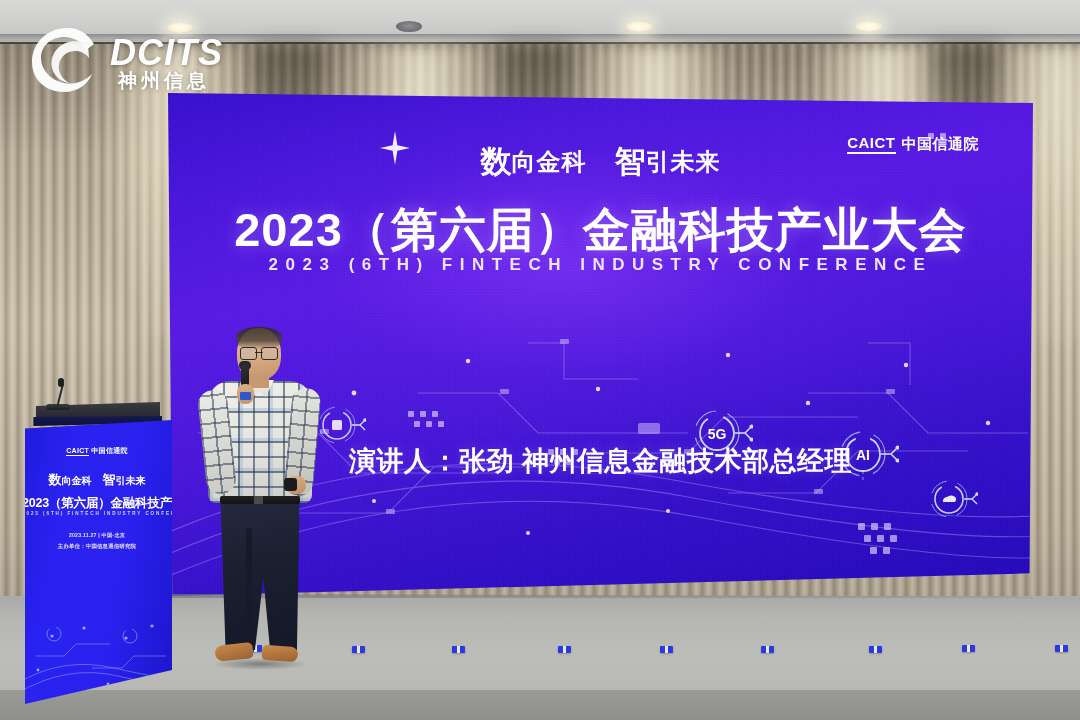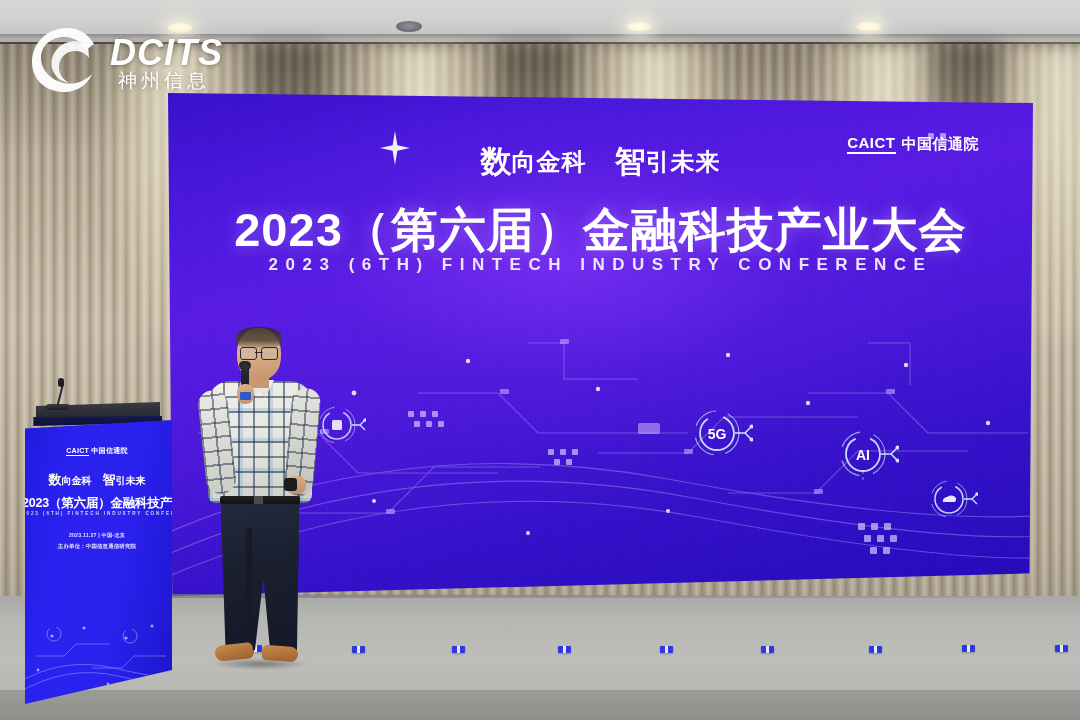--- a/index.html
+++ b/index.html
@@ -192,21 +192,21 @@
     background:linear-gradient(170deg,#c98a4c,#9a6130);transform:rotate(-6deg);}
   .p-shoeR{position:absolute;left:66px;top:318px;width:36px;height:15px;border-radius:6px 9px 9px 5px;
     background:linear-gradient(170deg,#c98a4c,#9a6130);transform:rotate(4deg);}
   .p-shadow{position:absolute;left:16px;top:330px;width:96px;height:12px;border-radius:50%;
     background:radial-gradient(ellipse,rgba(40,40,45,.42),rgba(40,40,45,0) 72%);}
 
   
   .wm{position:absolute;left:24px;top:16px;width:215px;height:78px;color:#fff;}
   .wm-text{position:absolute;left:86px;top:16px;font-size:36px;font-weight:bold;letter-spacing:1px;
     font-style:italic;text-shadow:0 1px 4px rgba(0,0,0,.35);}
-  .wm-cn{position:absolute;left:94px;top:52px;font-size:19px;font-weight:normal;letter-spacing:4px;
+  .wm-cn{position:absolute;left:94px;top:52px;font-size:19px;font-weight:bold;letter-spacing:4px;
     text-shadow:0 1px 4px rgba(0,0,0,.35);}
   .wm-logo{position:absolute;left:4px;top:8px;}
 </style>
 </head>
 <body>
 
 <div id="scene">
 
   <div class="ceiling"></div>
   <div class="ceiling-shadow"></div>
@@ -353,20 +353,21 @@
       <div class="badge" style="left:150px;top:310px;">
         <svg width="48" height="44" viewBox="0 0 48 44">
           <circle cx="19" cy="22" r="14" fill="none" stroke="#cfe4ff" stroke-width="1.6" stroke-dasharray="58 14" opacity="0.85"></circle>
           <circle cx="19" cy="22" r="18" fill="none" stroke="#cfe4ff" stroke-width="1" stroke-dasharray="20 11" opacity="0.55"></circle>
           <rect x="14" y="17" width="10" height="10" rx="1.5" fill="#ffffff" opacity="0.85"></rect>
           <path d="M34 22 L42 22 M42 22 L47 17 M42 22 L47 27" stroke="#cfe4ff" stroke-width="1.3" fill="none"></path>
           <circle cx="47" cy="17" r="1.7" fill="#cfe4ff"></circle>
         </svg>
       </div>
 
+      <div class="speaker">演讲人：张劲  神州信息金融技术部总经理</div>
 
     </div>
   </div>
 
   <div class="floor"></div>
   <div class="floor-edge"></div>
   <div class="floor-front"></div>
 
   <div class="mark" style="left:249px;top:645px;">
       <i></i>

